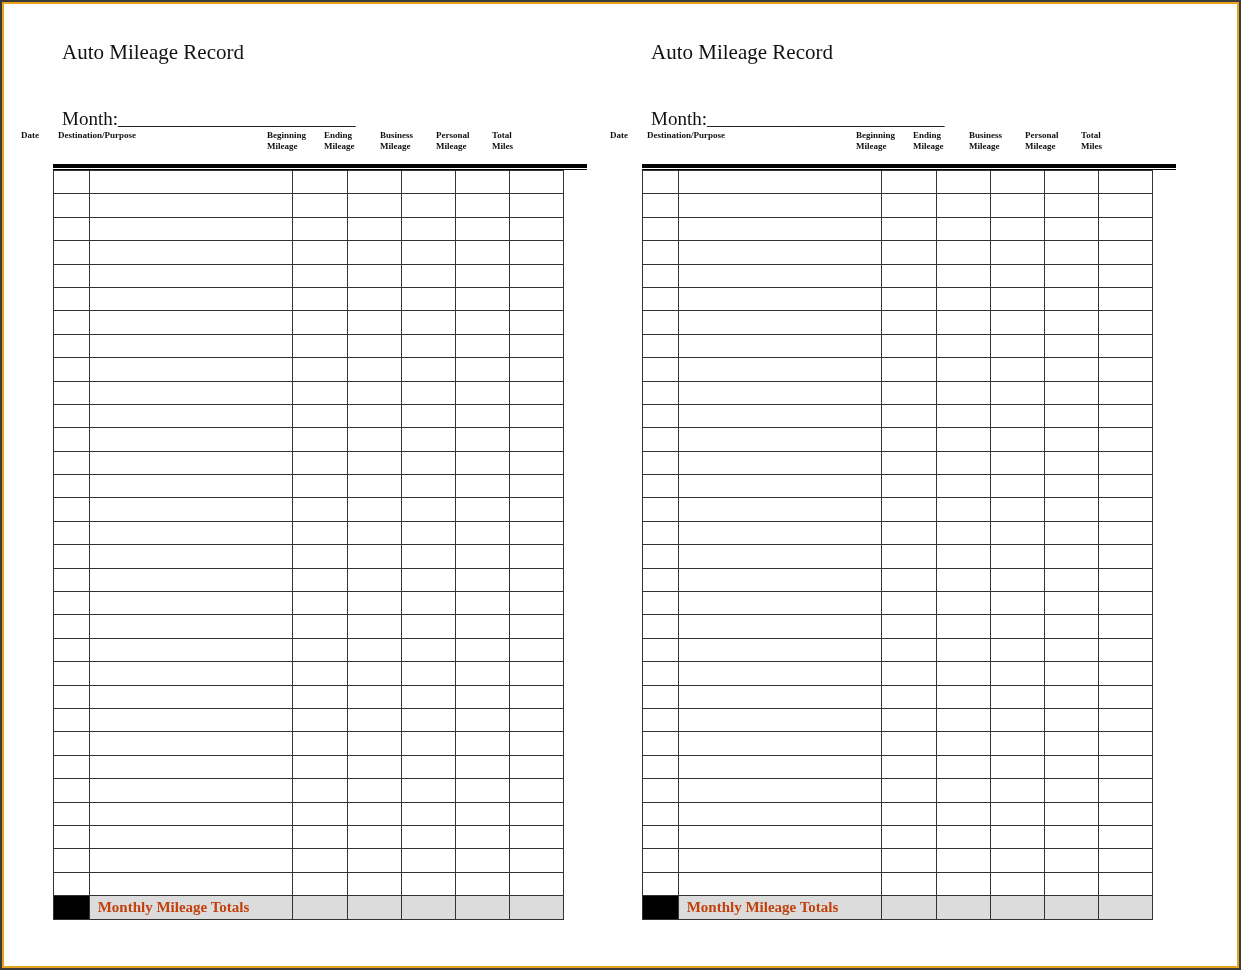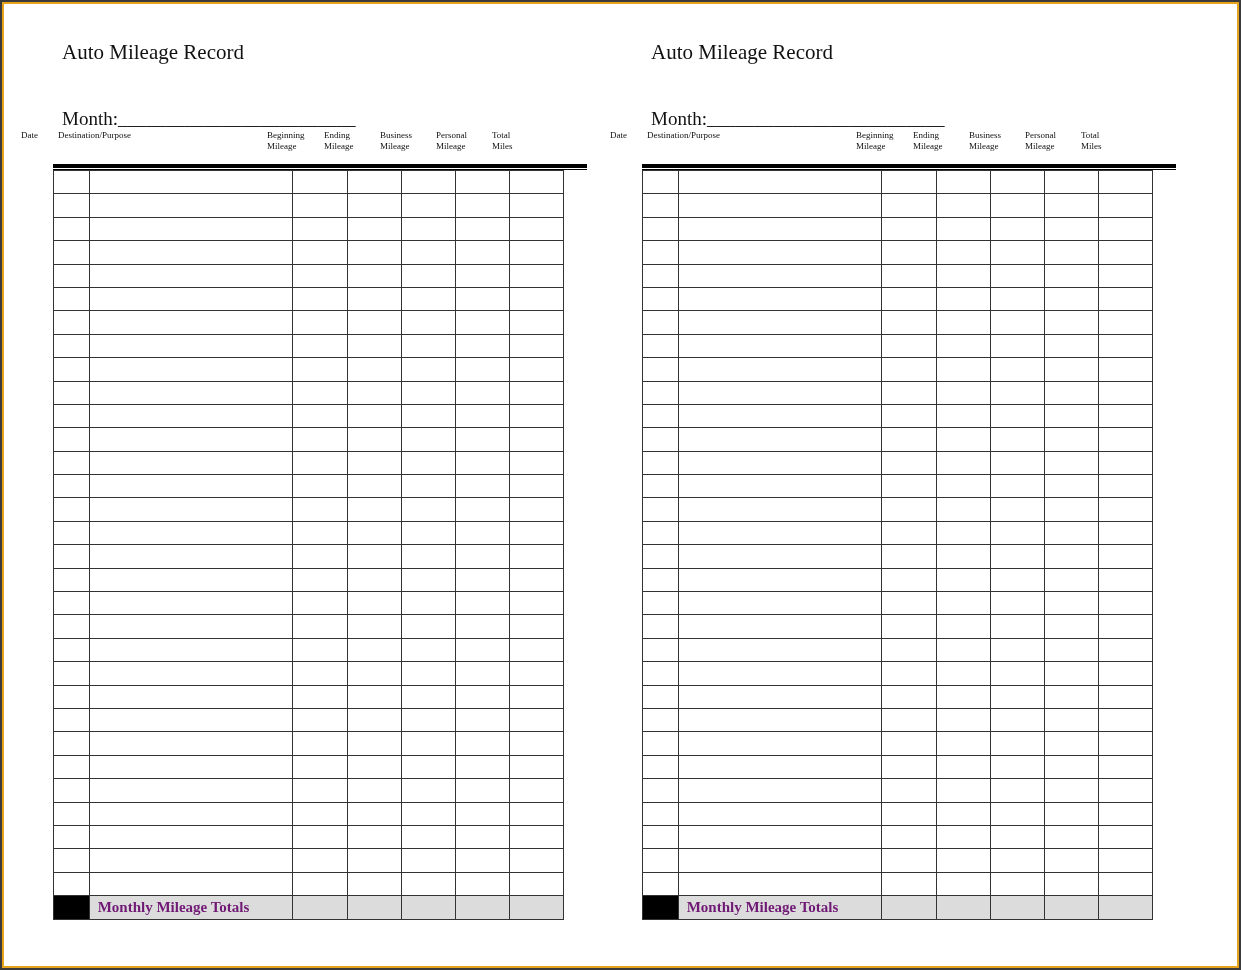--- a/index.html
+++ b/index.html
@@ -1,28 +1,28 @@
 <!DOCTYPE html>
 <html><head>
 <meta charset="utf-8">
 <style>
   html, body { margin:0; padding:0; }
   body { width:1241px; height:970px; position:relative; background:#3a3a3a; overflow:hidden; font-family:"Liberation Serif", serif; }
   .frame { position:absolute; left:2px; top:2px; width:1233px; height:962px; border:2px solid #e8a31c; background:#fff; }
   .sheet { position:absolute; top:0; width:560px; height:960px; }
   .title { position:absolute; left:58px; top:36px; font-size:21px; color:#111; }
   .month { position:absolute; left:58px; top:84px; font-size:19px; color:#111;margin-top:20px; }
-  .hdr { position:absolute; top:126px; font-size:9px; font-weight:normal; color:#111; line-height:11px; }
+  .hdr { position:absolute; top:126px; font-size:9px; font-weight:bold; color:#111; line-height:11px; }
   .thick { position:absolute; left:49px; top:160px; width:534px; height:4px; background:#000; }
   .thin { position:absolute; left:49px; top:165px; width:534px; height:1px; background:#000; }
   table.grid { position:absolute; left:49px; top:166px; border-collapse:collapse; table-layout:fixed; }
   table.grid td { border:1px solid #333; height:22.4px; padding:0; }
   .totals td { background:#dcdcdc; }
   .totals td.blk { background:#000; }
-  .totals td.lbl { font-weight:bold; font-size:15px; padding-left:8px; color:#701a75; text-align:left; }
+  .totals td.lbl { font-weight:bold; font-size:15px; padding-left:8px; color:#c2410c; text-align:left; }
 </style>
 </head>
 <body>
 
 <div class="frame">
   <div class="sheet" id="sheet0" style="left:0px;">
       <div class="title">Auto Mileage Record</div>
       <div class="month"><span>Month:</span><span>_________________________</span></div>
       <div class="hdr" style="left:17px;">
         <div>Date</div>

